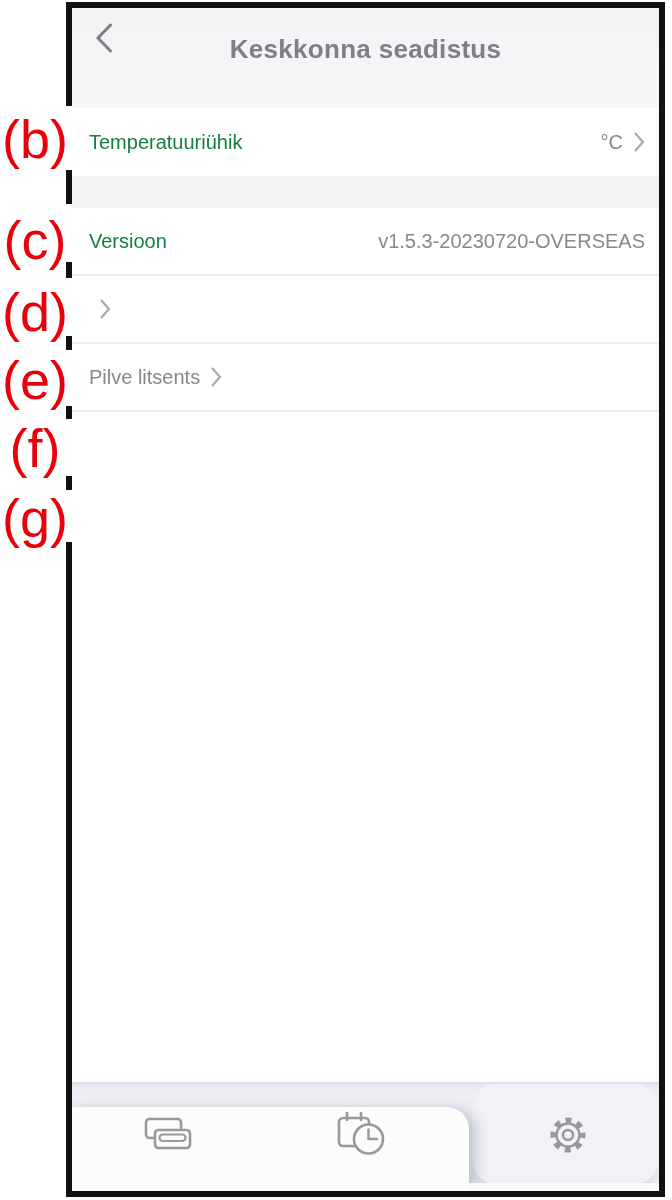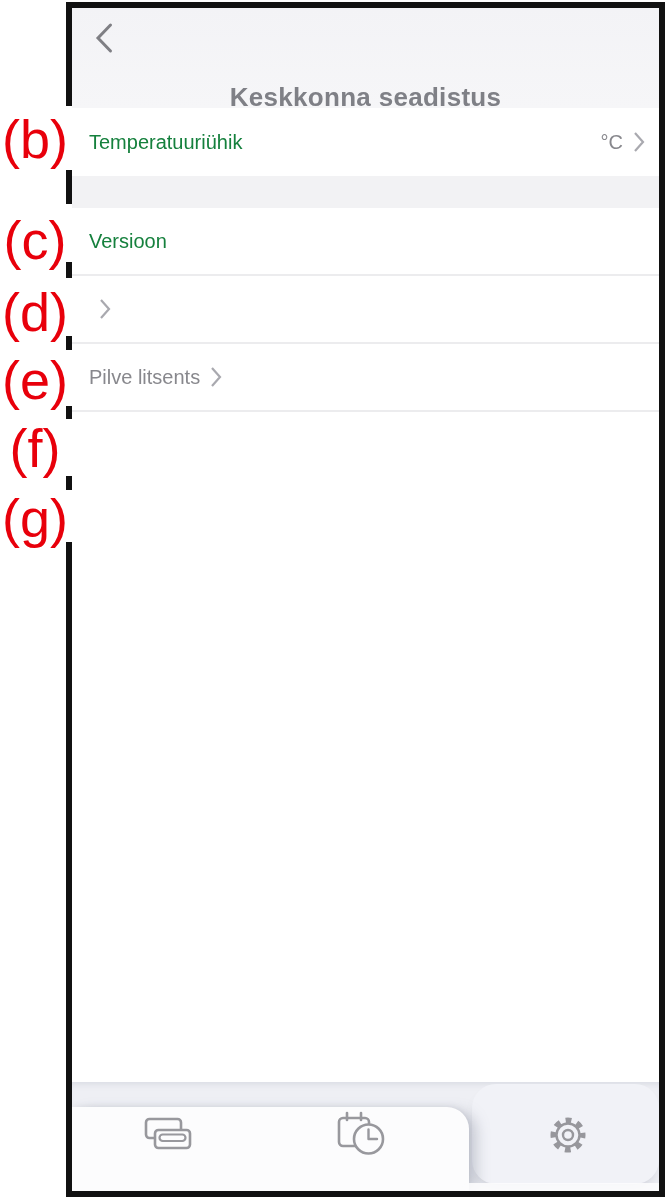--- a/index.html
+++ b/index.html
@@ -29,21 +29,21 @@
 
   
   .screen { position:absolute; left:72px; top:8px; width:587px; height:1183px;
             background:#ffffff; overflow:hidden; }
 
   .appbar { position:relative; height:100px;
             background:linear-gradient(#f3f3f6, #f6f6f8); }
   .back-btn { position:absolute; left:18px; top:12px; width:28px; height:40px;
               display:flex; align-items:center; justify-content:center; cursor:pointer; }
   .appbar-title { position:absolute; left:0; right:0; top:26px; text-align:center;
-                  color:#7f8086; font-size:26px; font-weight:700; letter-spacing:.3px;margin-top:48px; }
+                  color:#7f8086; font-size:26px; font-weight:700; letter-spacing:.3px; }
 
   .row { display:flex; align-items:center; height:68px; padding:0 14px 0 17px;
          background:#ffffff; }
   .row.bordered { border-bottom:2px solid #ececee;align-items:center; }
   .row-label { flex:1 1 auto; color:#15803d; font-size:20px; white-space:nowrap; }
   .row-value { color:#88888d; font-size:20px; white-space:nowrap; }
   .row-chevron { display:inline-flex; margin-left:10px; }
   .section-gap { height:32px; background:#f2f2f4; }
 
   
@@ -107,20 +107,21 @@
         <svg width="12" height="22" viewBox="0 0 12 22">
             <polyline points="2,2 10,11 2,20" fill="none" stroke="#a9a9af" stroke-width="2.2"></polyline>
           </svg>
       </span>
     </div>
 
     <div class="section-gap"></div>
 
     <div class="row bordered">
       <span class="row-label">Versioon</span>
+      <span class="row-value">v1.5.3-20230720-OVERSEAS</span>
     </div>
 
 
     <div class="row bordered">
       <span class="row-chevron">
         <svg width="12" height="22" viewBox="0 0 12 22">
             <polyline points="2,2 10,11 2,20" fill="none" stroke="#a9a9af" stroke-width="2.2"></polyline>
           </svg>
       </span>
     </div>

